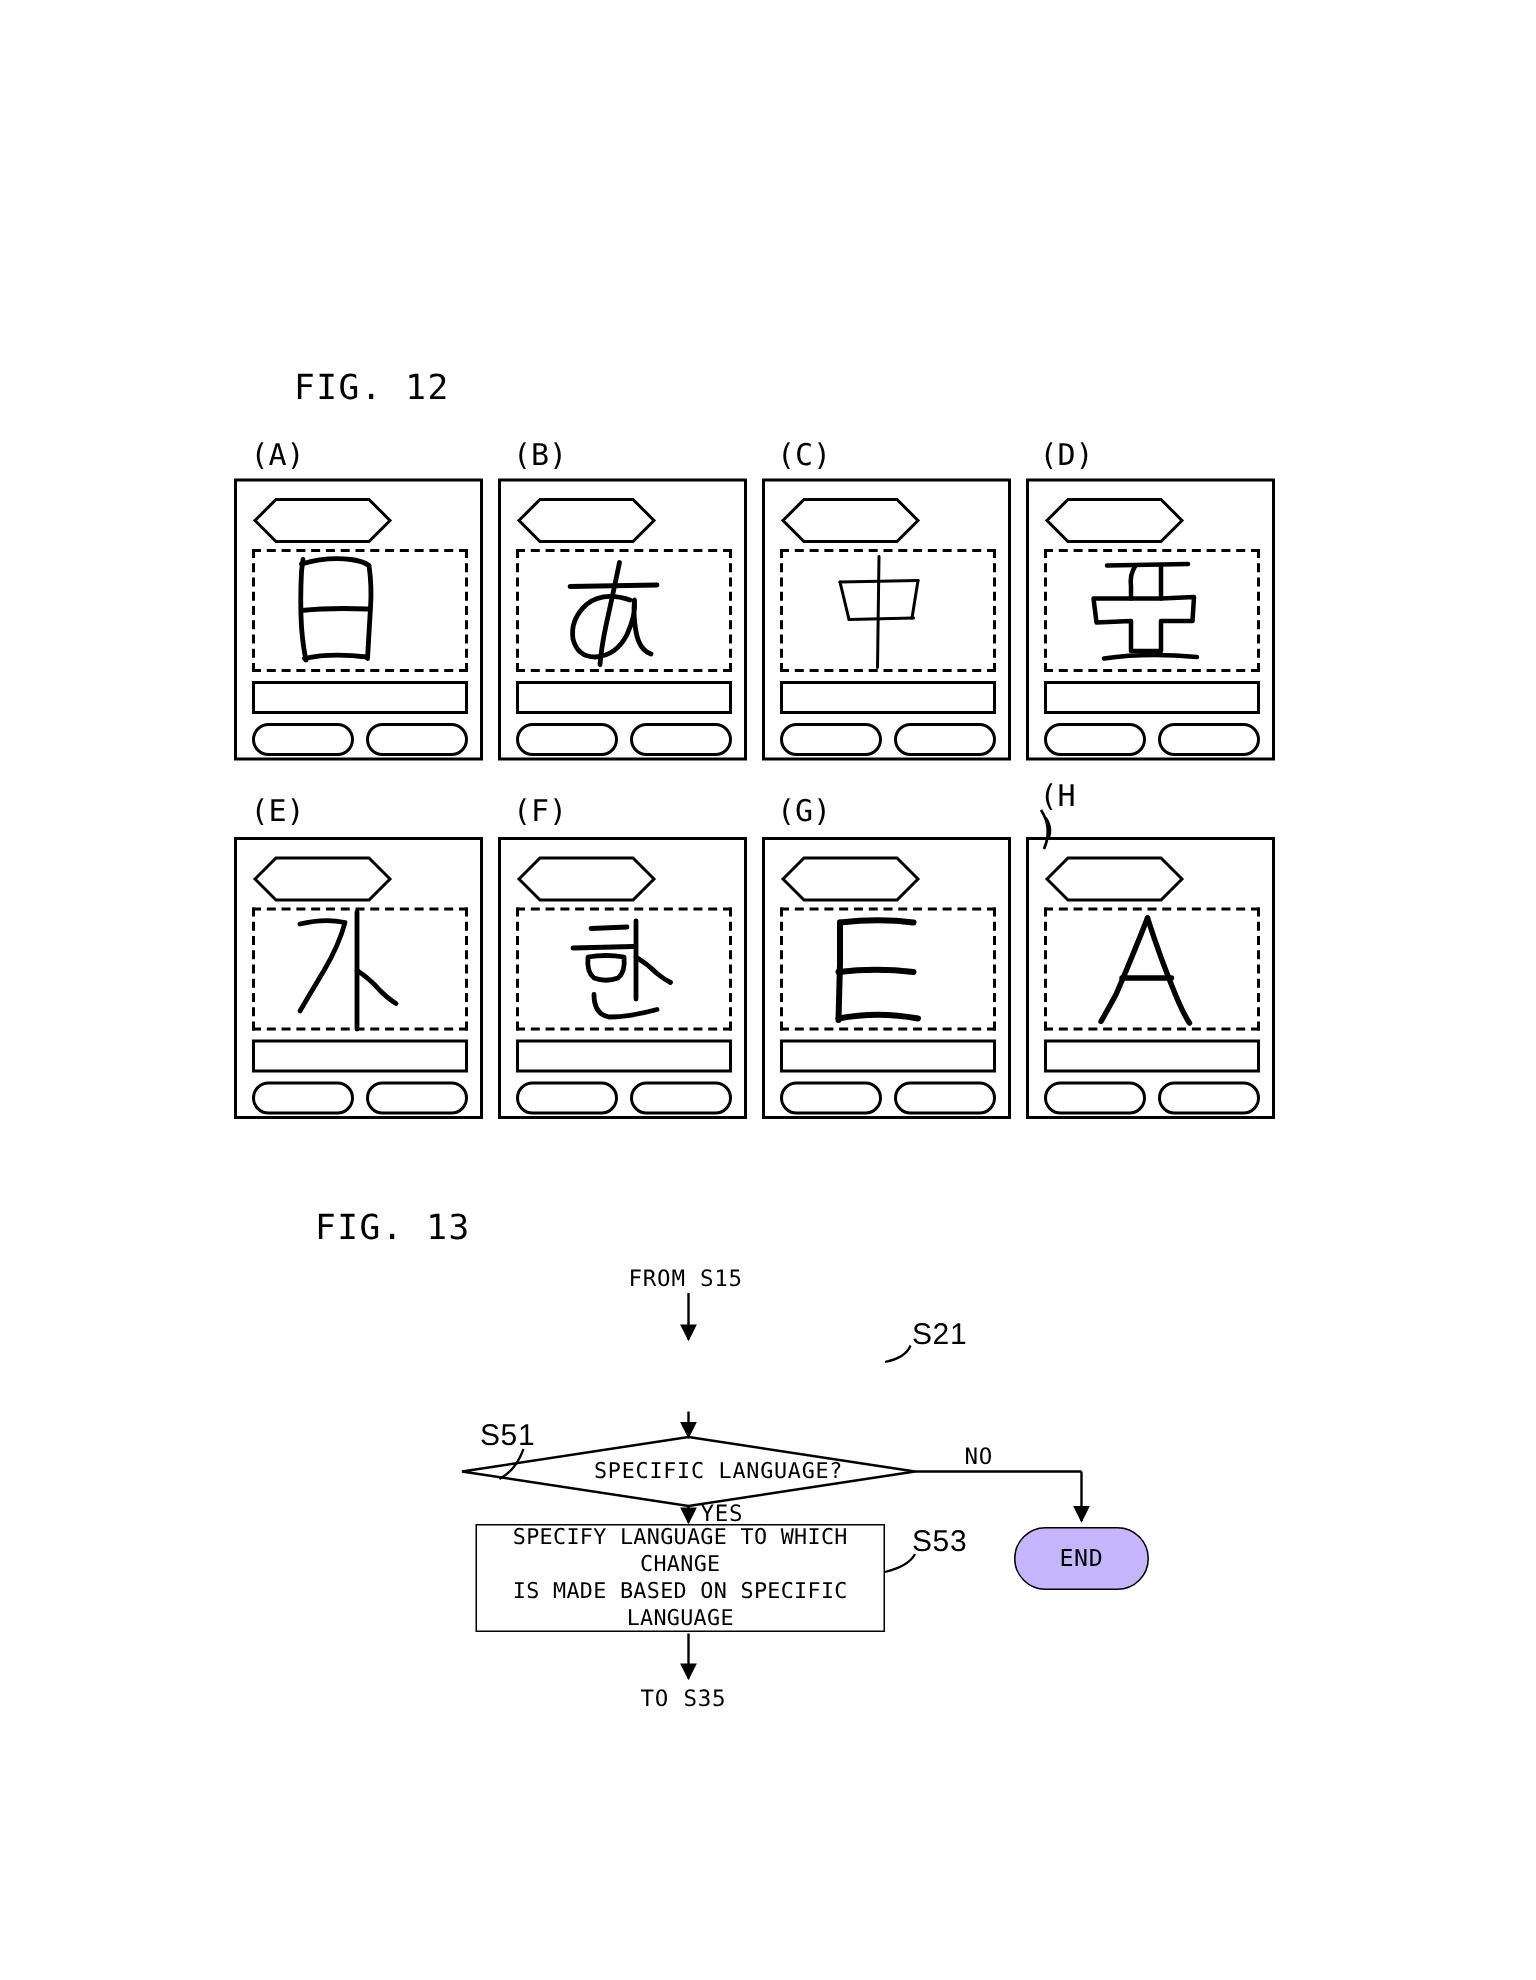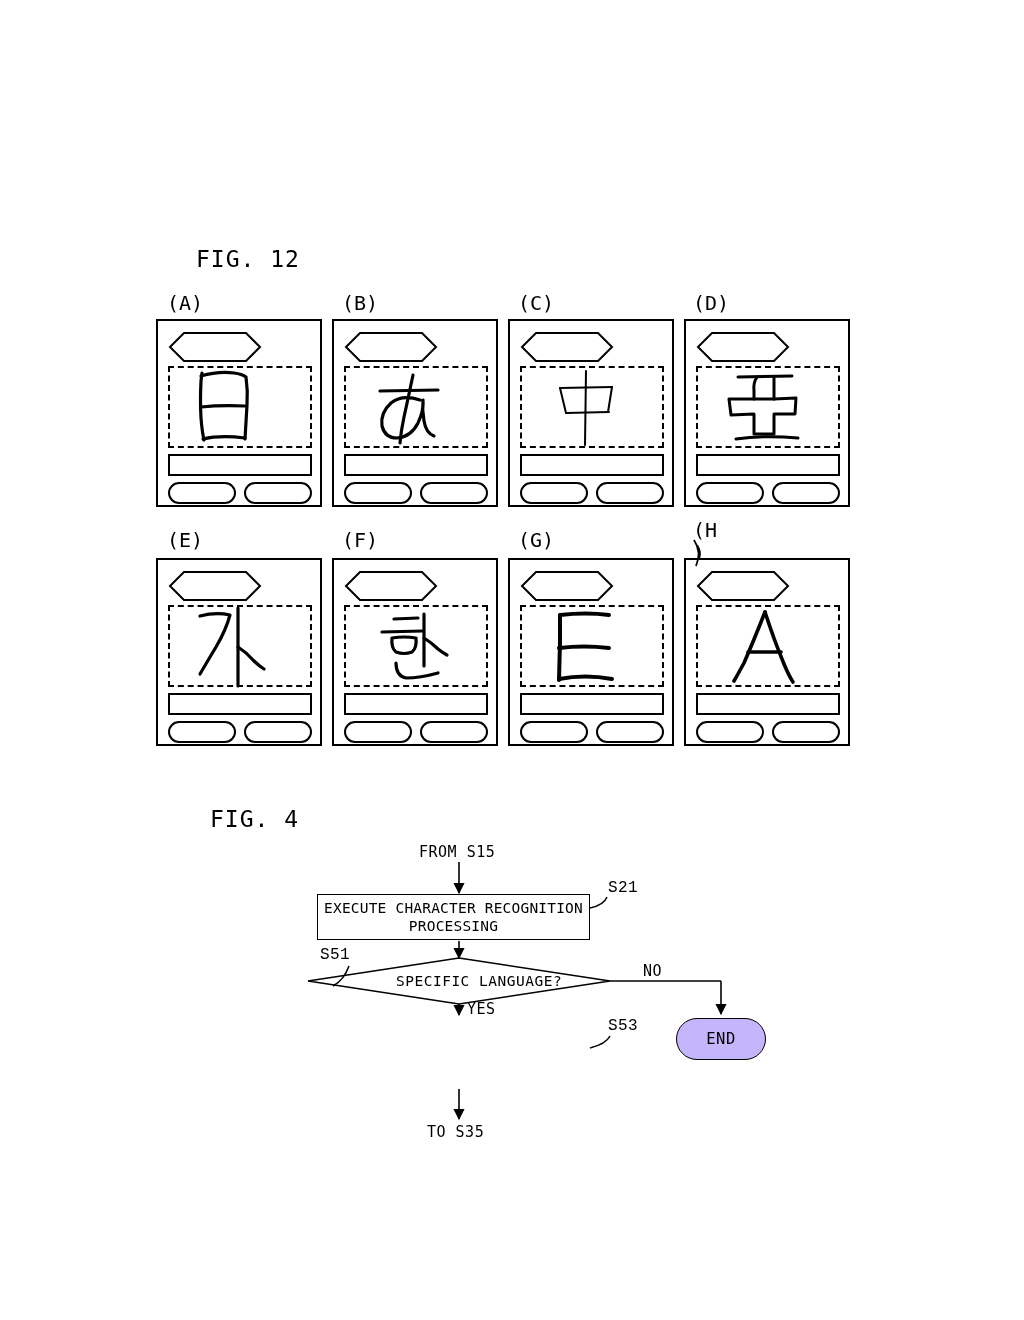--- a/index.html
+++ b/index.html
@@ -69,22 +69,22 @@
   }
   .fctext{
     position:absolute;
     font-family:"DejaVu Sans Mono", monospace;
     font-size:15px;
     letter-spacing:0.5px;
     white-space:pre;
   }
   .steplbl{
     position:absolute;
-    font-family:Liberation Mono, monospace;
-    font-size:16px;
+    font-family:Liberation Sans, sans-serif;
+    font-size:20px;
     letter-spacing:0.4px;
     white-space:pre;
   }
 </style>
 </head>
 <body>
 
 <div class="page">
 
 
@@ -243,21 +243,21 @@
     </svg>
     <div class="pnl-bar" style="left:10px;top:133px;width:144px;height:22px;"></div>
     <div class="pnl-btn" style="left:10px;top:161px;width:68px;height:22px;"></div>
     <div class="pnl-btn" style="left:86px;top:161px;width:68px;height:22px;"></div>
   </div>
 
   <svg style="position:absolute;left:684px;top:538px;" width="40" height="32">
     <path d="M10 2 Q18 14 12 28" fill="none" stroke="#000" stroke-width="1.8"></path>
   </svg>
 
-  <div class="figlabel" style="left:210px;top:806px;">FIG. 4</div>
+  <div class="figlabel" style="left:210px;top:806px;">FIG. 13</div>
 
   <svg class="fc" viewBox="0 0 1024 1320">
     <defs>
       <marker id="ah" viewBox="0 0 10 10" refX="9" refY="5" markerWidth="7" markerHeight="7" orient="auto-start-reverse">
         <path d="M 0 0 L 10 5 L 0 10 z" fill="#000"></path>
       </marker>
     </defs>
 
     <line x1="459" y1="862" x2="459" y2="893" stroke="#000" stroke-width="1.6" marker-end="url(#ah)"></line>
 
@@ -274,29 +274,30 @@
 
     <path d="M590 908 Q604 905 607 897" fill="none" stroke="#000" stroke-width="1.5"></path>
 
     <path d="M333 986 Q344 980 349 966" fill="none" stroke="#000" stroke-width="1.5"></path>
 
     <path d="M590 1048 Q606 1044 610 1036" fill="none" stroke="#000" stroke-width="1.5"></path>
   </svg>
 
   <div class="fctext" style="left:419px;top:843px;">FROM S15</div>
 
-  <div class="box" style="left:317px;top:894px;width:273px;height:46px;">EXECUTE CHARACTER RECOGNITION
-PROCESSING</div>
   <div class="steplbl" style="left:608px;top:879px;">S21</div>
 
   <div class="fctext" style="left:396px;top:973px;font-size:14.5px;">SPECIFIC LANGUAGE?</div>
   <div class="steplbl" style="left:320px;top:946px;">S51</div>
 
   <div class="fctext" style="left:467px;top:1000px;">YES</div>
   <div class="fctext" style="left:604px;top:962px;margin-left:39px;">NO</div>
 
+  <div class="box" style="left:317px;top:1016px;width:273px;height:72px;">SPECIFY LANGUAGE TO WHICH CHANGE
+IS MADE BASED ON SPECIFIC
+LANGUAGE</div>
   <div class="steplbl" style="left:608px;top:1017px;">S53</div>
 
   <div class="term" style="left:676px;top:1018px;width:90px;height:42px;">END</div>
 
   <div class="fctext" style="left:427px;top:1123px;">TO S35</div>
 
 </div>
 
 </body></html>

